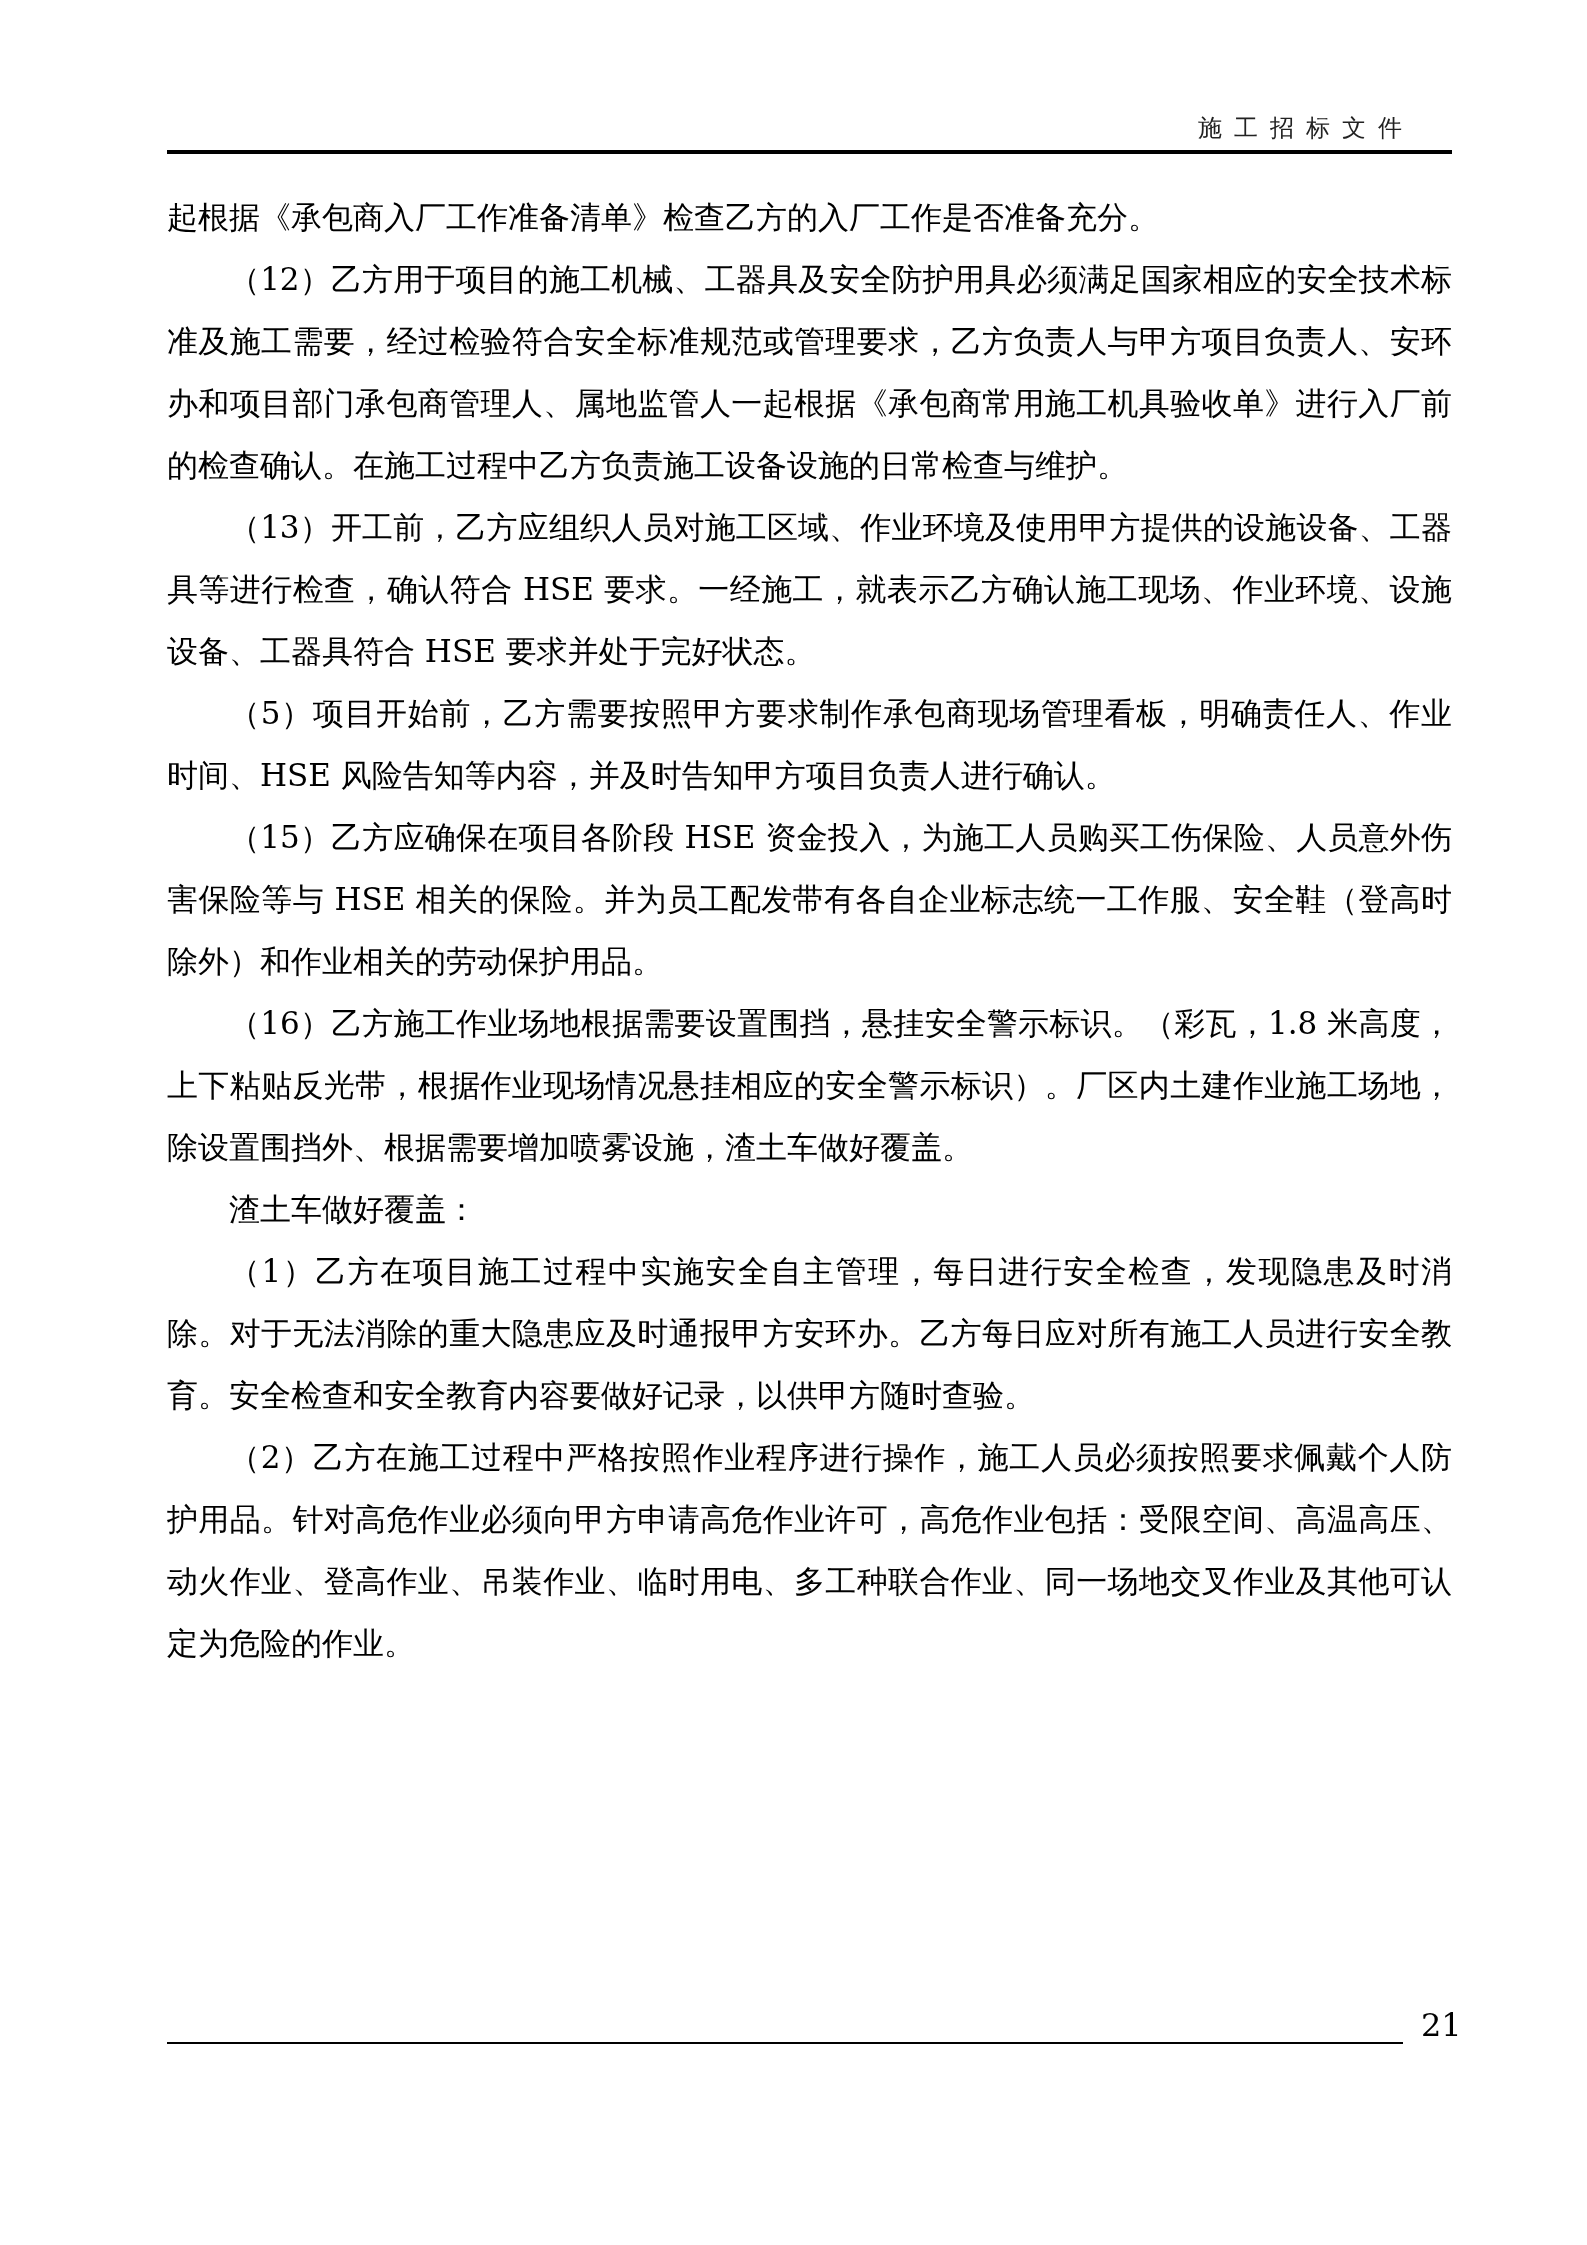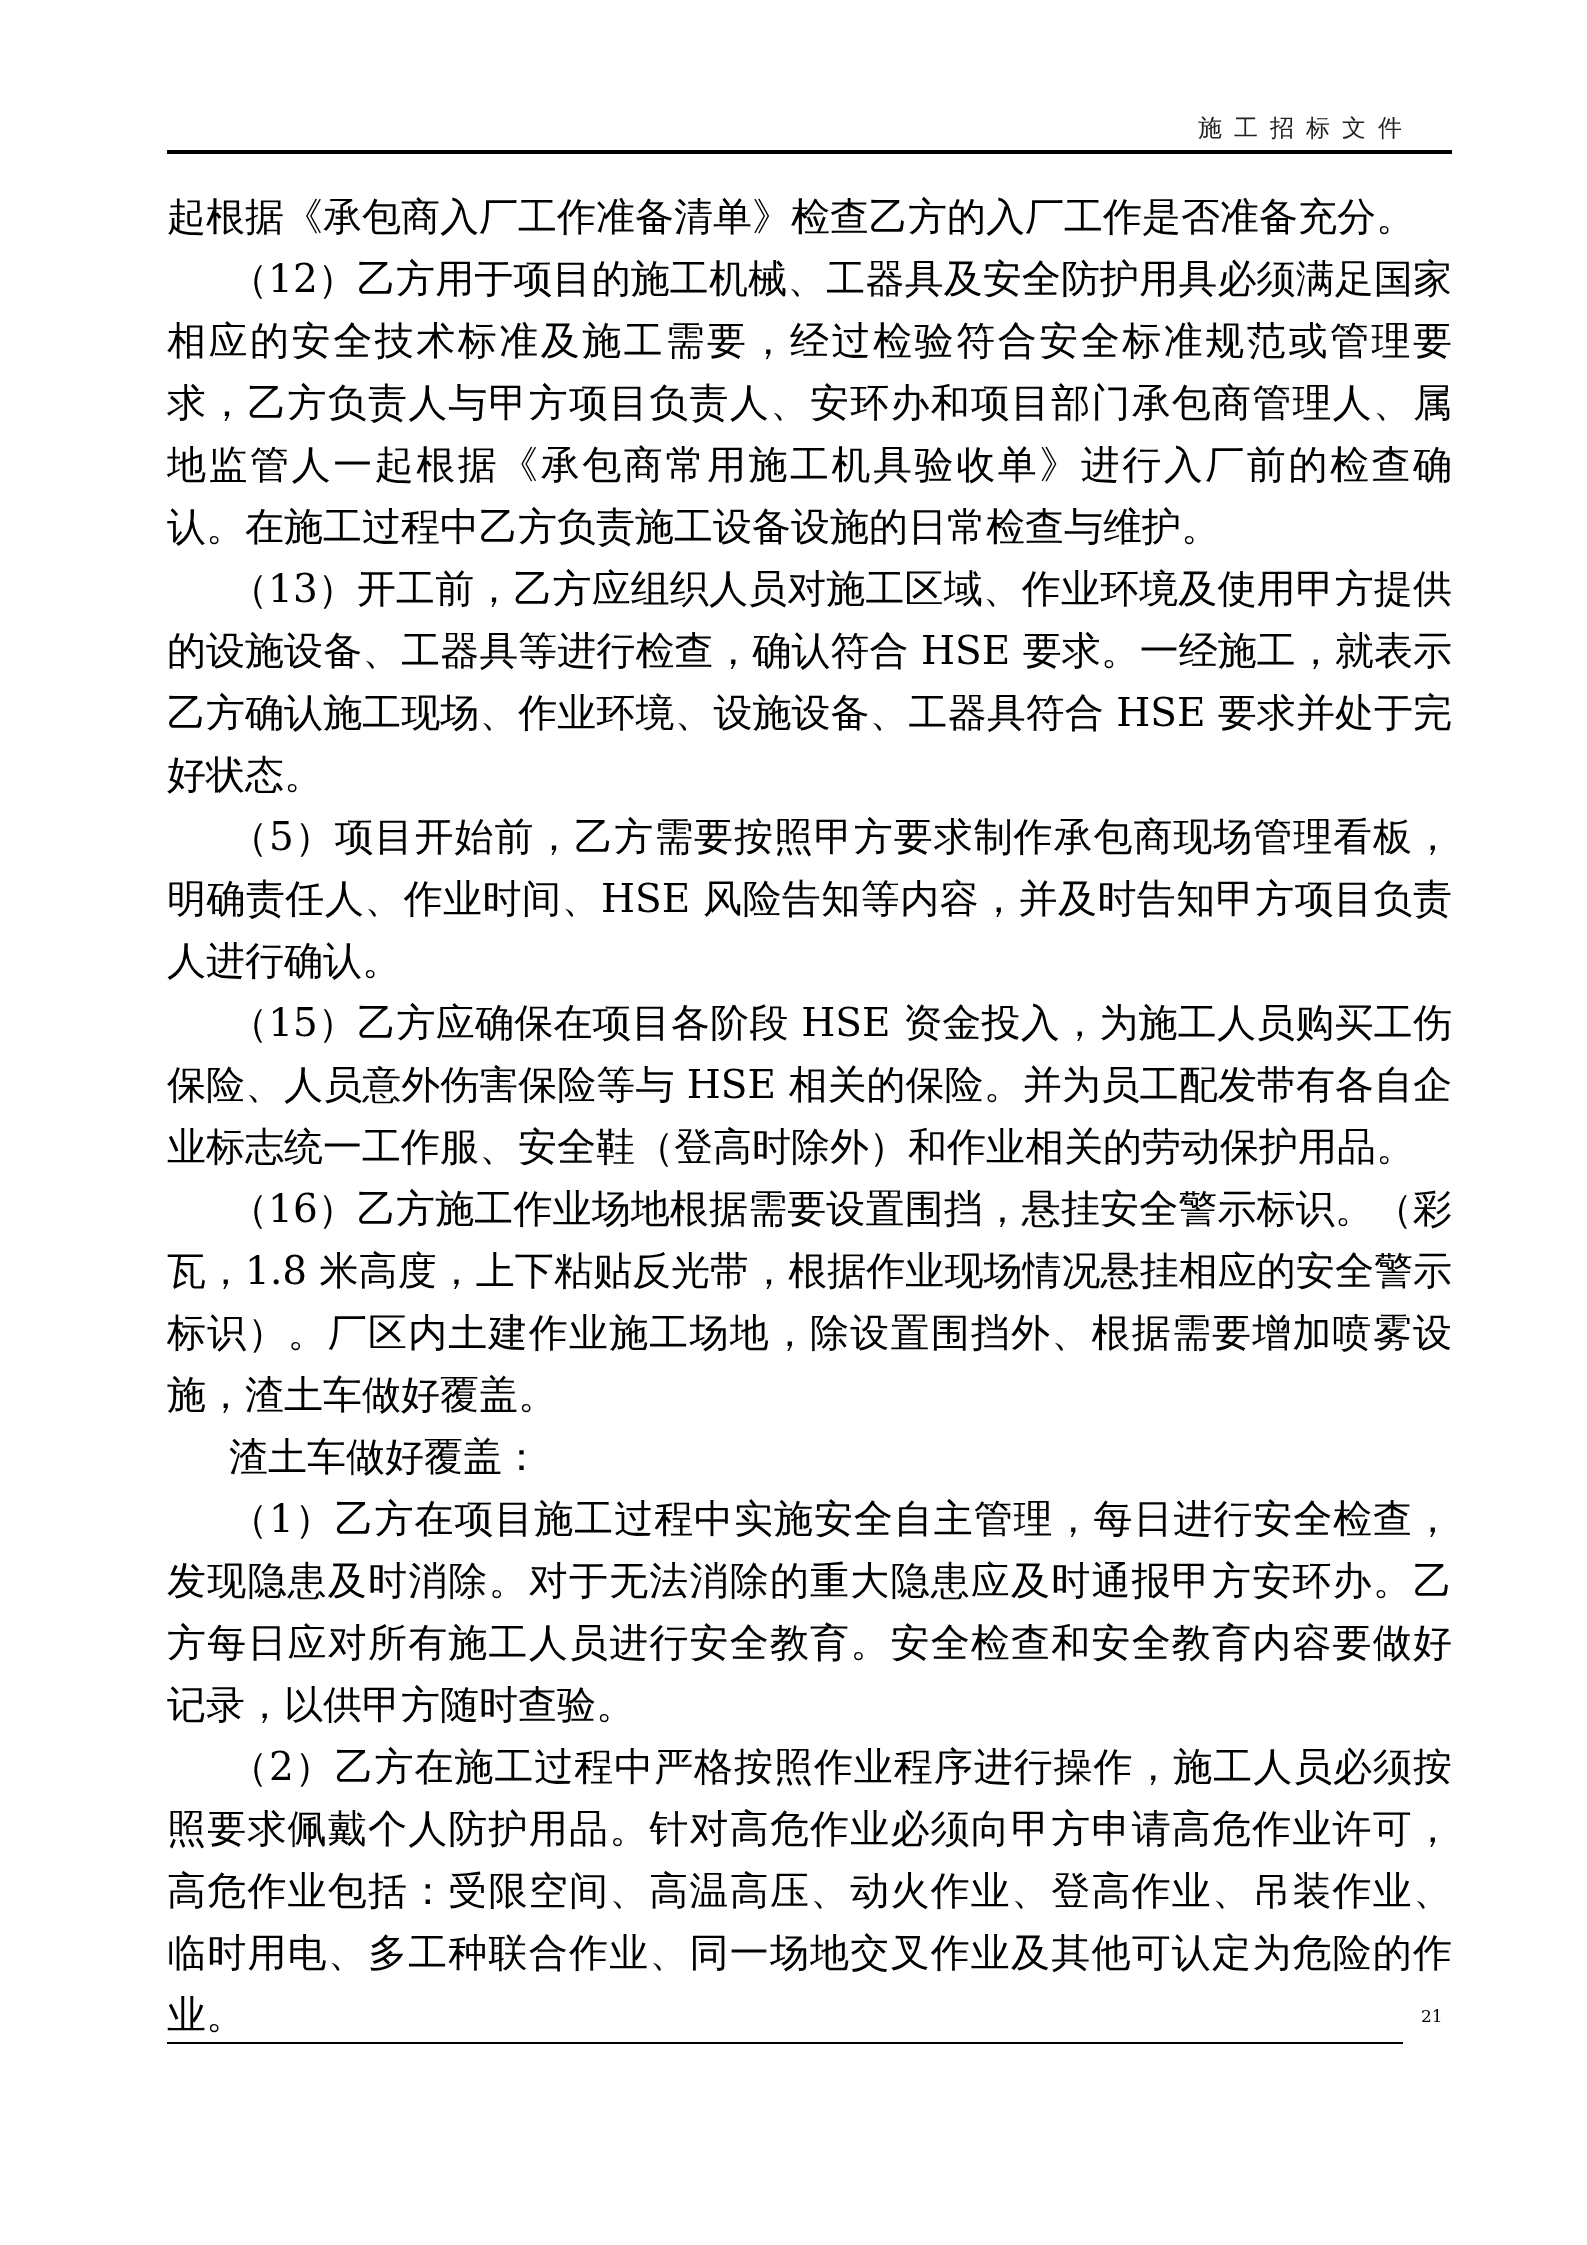--- a/index.html
+++ b/index.html
@@ -32,21 +32,21 @@
     left: 152px;
     width: 1285px;
     height: 4px;
     background: #000000;
   }
   .content {
     position: absolute;
     top: 186px;
     left: 152px;
     width: 1285px;
-    font-size: 39px;
+    font-size: 31px;
     line-height: 62px;
     text-align: justify;
     text-justify: inter-ideograph;
     color: #000000;
   }
   .content p {
     margin: 0;
     padding: 0;
     text-indent: 62px;
   }
@@ -58,21 +58,21 @@
     top: 2042px;
     left: 152px;
     width: 1236px;
     height: 2px;
     background: #000000;
   }
   .page-number {
     position: absolute;
     top: 2006px;
     left: 1406px;
-    font-size: 17px;
+    font-size: 32px;
     color: #000000;
   }
 </style>
 </head>
 <body>
 
 <div class="page">
 
   <div class="header-title">施工招标文件</div>
 

